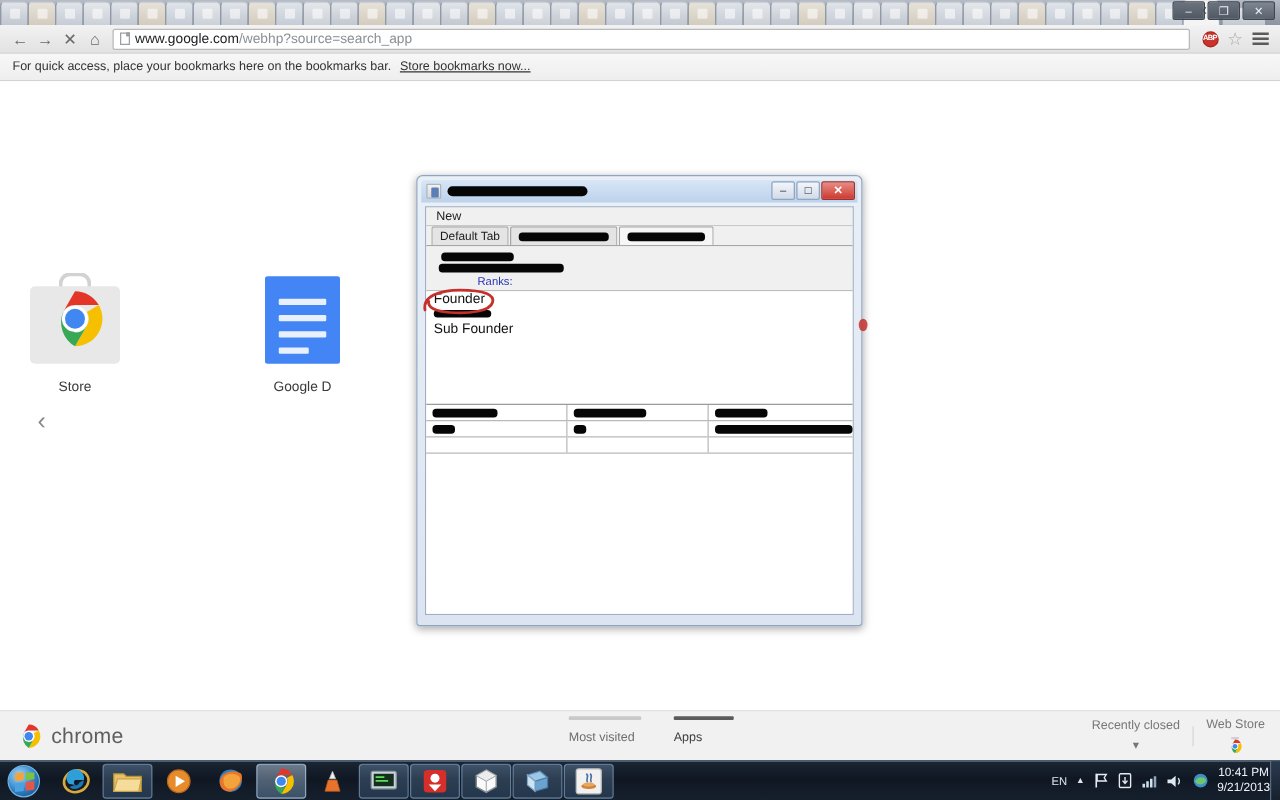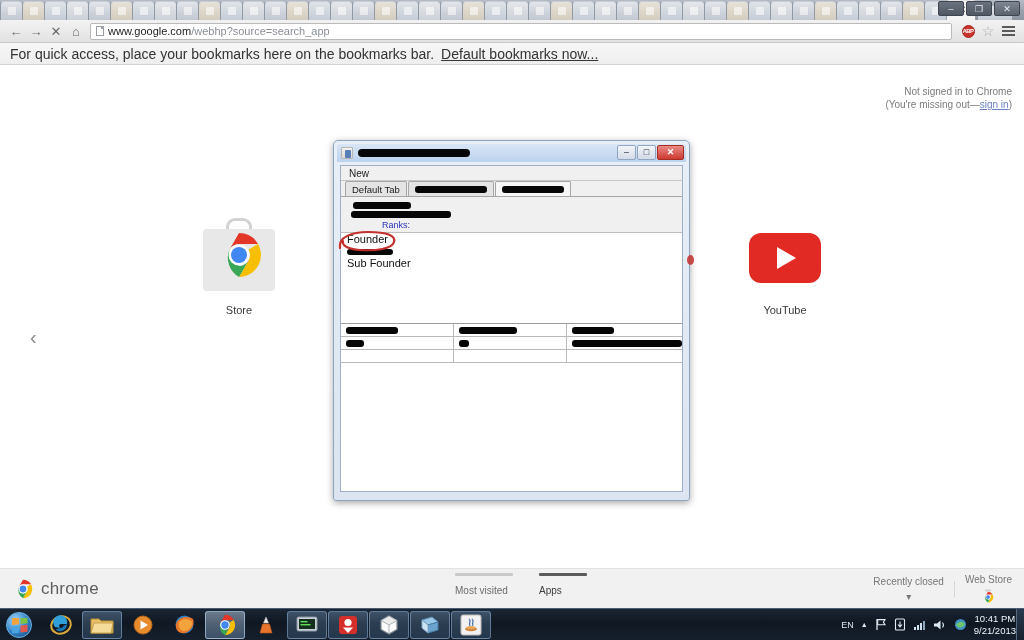--- a/index.html
+++ b/index.html
@@ -116,40 +116,40 @@
   #star-icon { color:#a9a9a9; font-size:14px; line-height:14px; }
   #menu-icon { display:flex; flex-direction:column; gap:2px; }
   #menu-icon i { display:block; width:13px; height:2px; background:#5a5a5a; }
 
   
   #bookmarks-bar {
     position:absolute; left:0; top:43px; width:1024px; height:22px;
     background:linear-gradient(to bottom,#f7f7f7,#eeeeee);
     border-bottom:1px solid #d3d3d3;
     display:flex; align-items:center; padding-left:10px;
-    font-size:14px; color:#333;
+    font-size:10px; color:#333;
   }
   #import-bookmarks-link {
     color:#333; text-decoration:underline; margin-left:7px; cursor:pointer;
   }
 
   
   #ntp {
     position:absolute; left:0; top:65px; width:1024px; height:543px;
     background:#fff;
   }
   #signin-note {
     position:absolute; right:12px; top:20px; text-align:right;
     font-size:10px; color:#7b7b7b; line-height:13px;
   }
   #signin-note a { color:#6a7fc0; text-decoration:underline; }
 
   #app-grid {
     position:absolute; left:0; top:150px; width:1024px;
-    display:flex; justify-content:center; gap:62px;
+    display:flex; gap:62px;
   }
   .app-tile {
     width:120px; display:flex; flex-direction:column; align-items:center; gap:9px;
     cursor:pointer;
   }
   .app-icon-box { width:80px; height:80px; position:relative; }
   .app-label { font-size:11px; color:#3a3a3a; }
 
   
   .store-bag {
@@ -449,29 +449,25 @@
       <span id="menu-icon">
           <i></i>
           <i></i>
           <i></i>
         </span>
     </div>
   </div>
 
   <div id="bookmarks-bar">
     <span>For quick access, place your bookmarks here on the bookmarks bar.</span>
-    <span id="import-bookmarks-link">Default bookmarks now...</span>
+    <span id="import-bookmarks-link">Store bookmarks now...</span>
   </div>
 
   <div id="ntp">
 
-    <div id="signin-note">
-      <div>Not signed in to Chrome</div>
-      <div><span>(You're missing out—</span><a href="#">sign in</a><span>)</span></div>
-    </div>
 
     <div id="page-arrow-left">‹</div>
 
     <div id="app-grid">
 
       <div class="app-tile">
         <div class="app-icon-box">
           <div class="store-handle"></div>
           <div class="store-bag"></div>
           <svg class="chrome-logo" width="52" height="52" viewBox="0 0 52 52">

